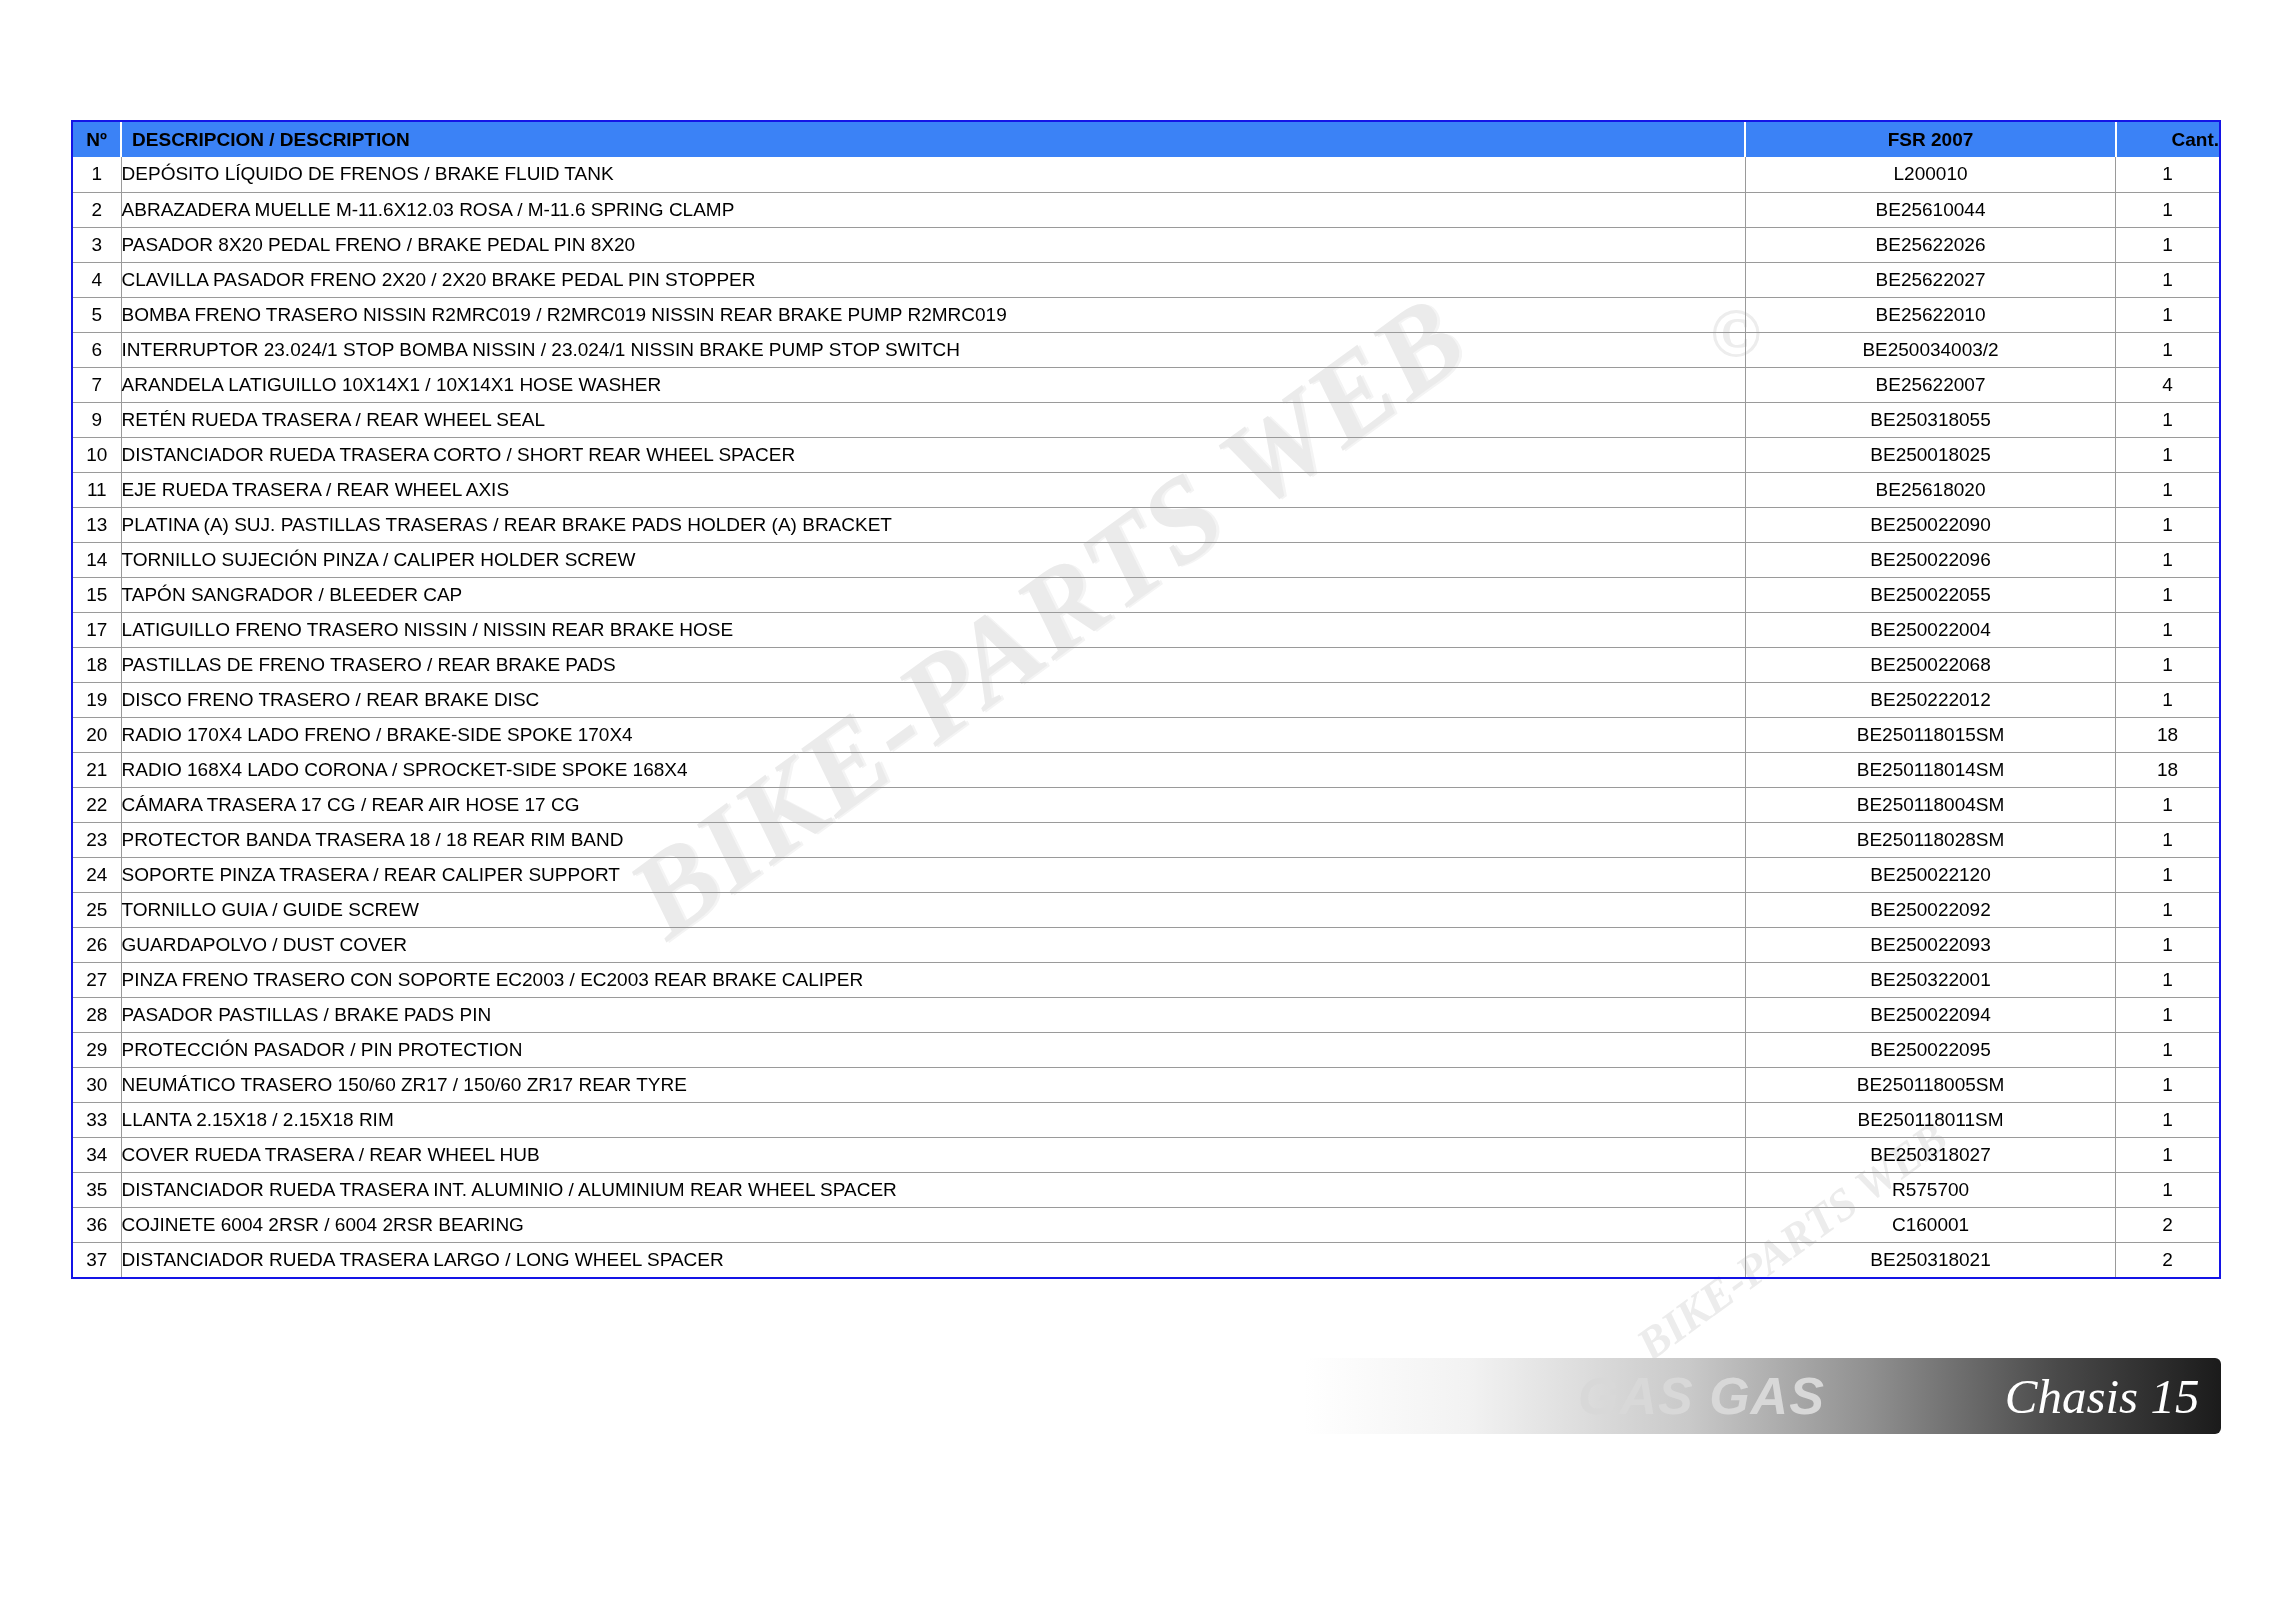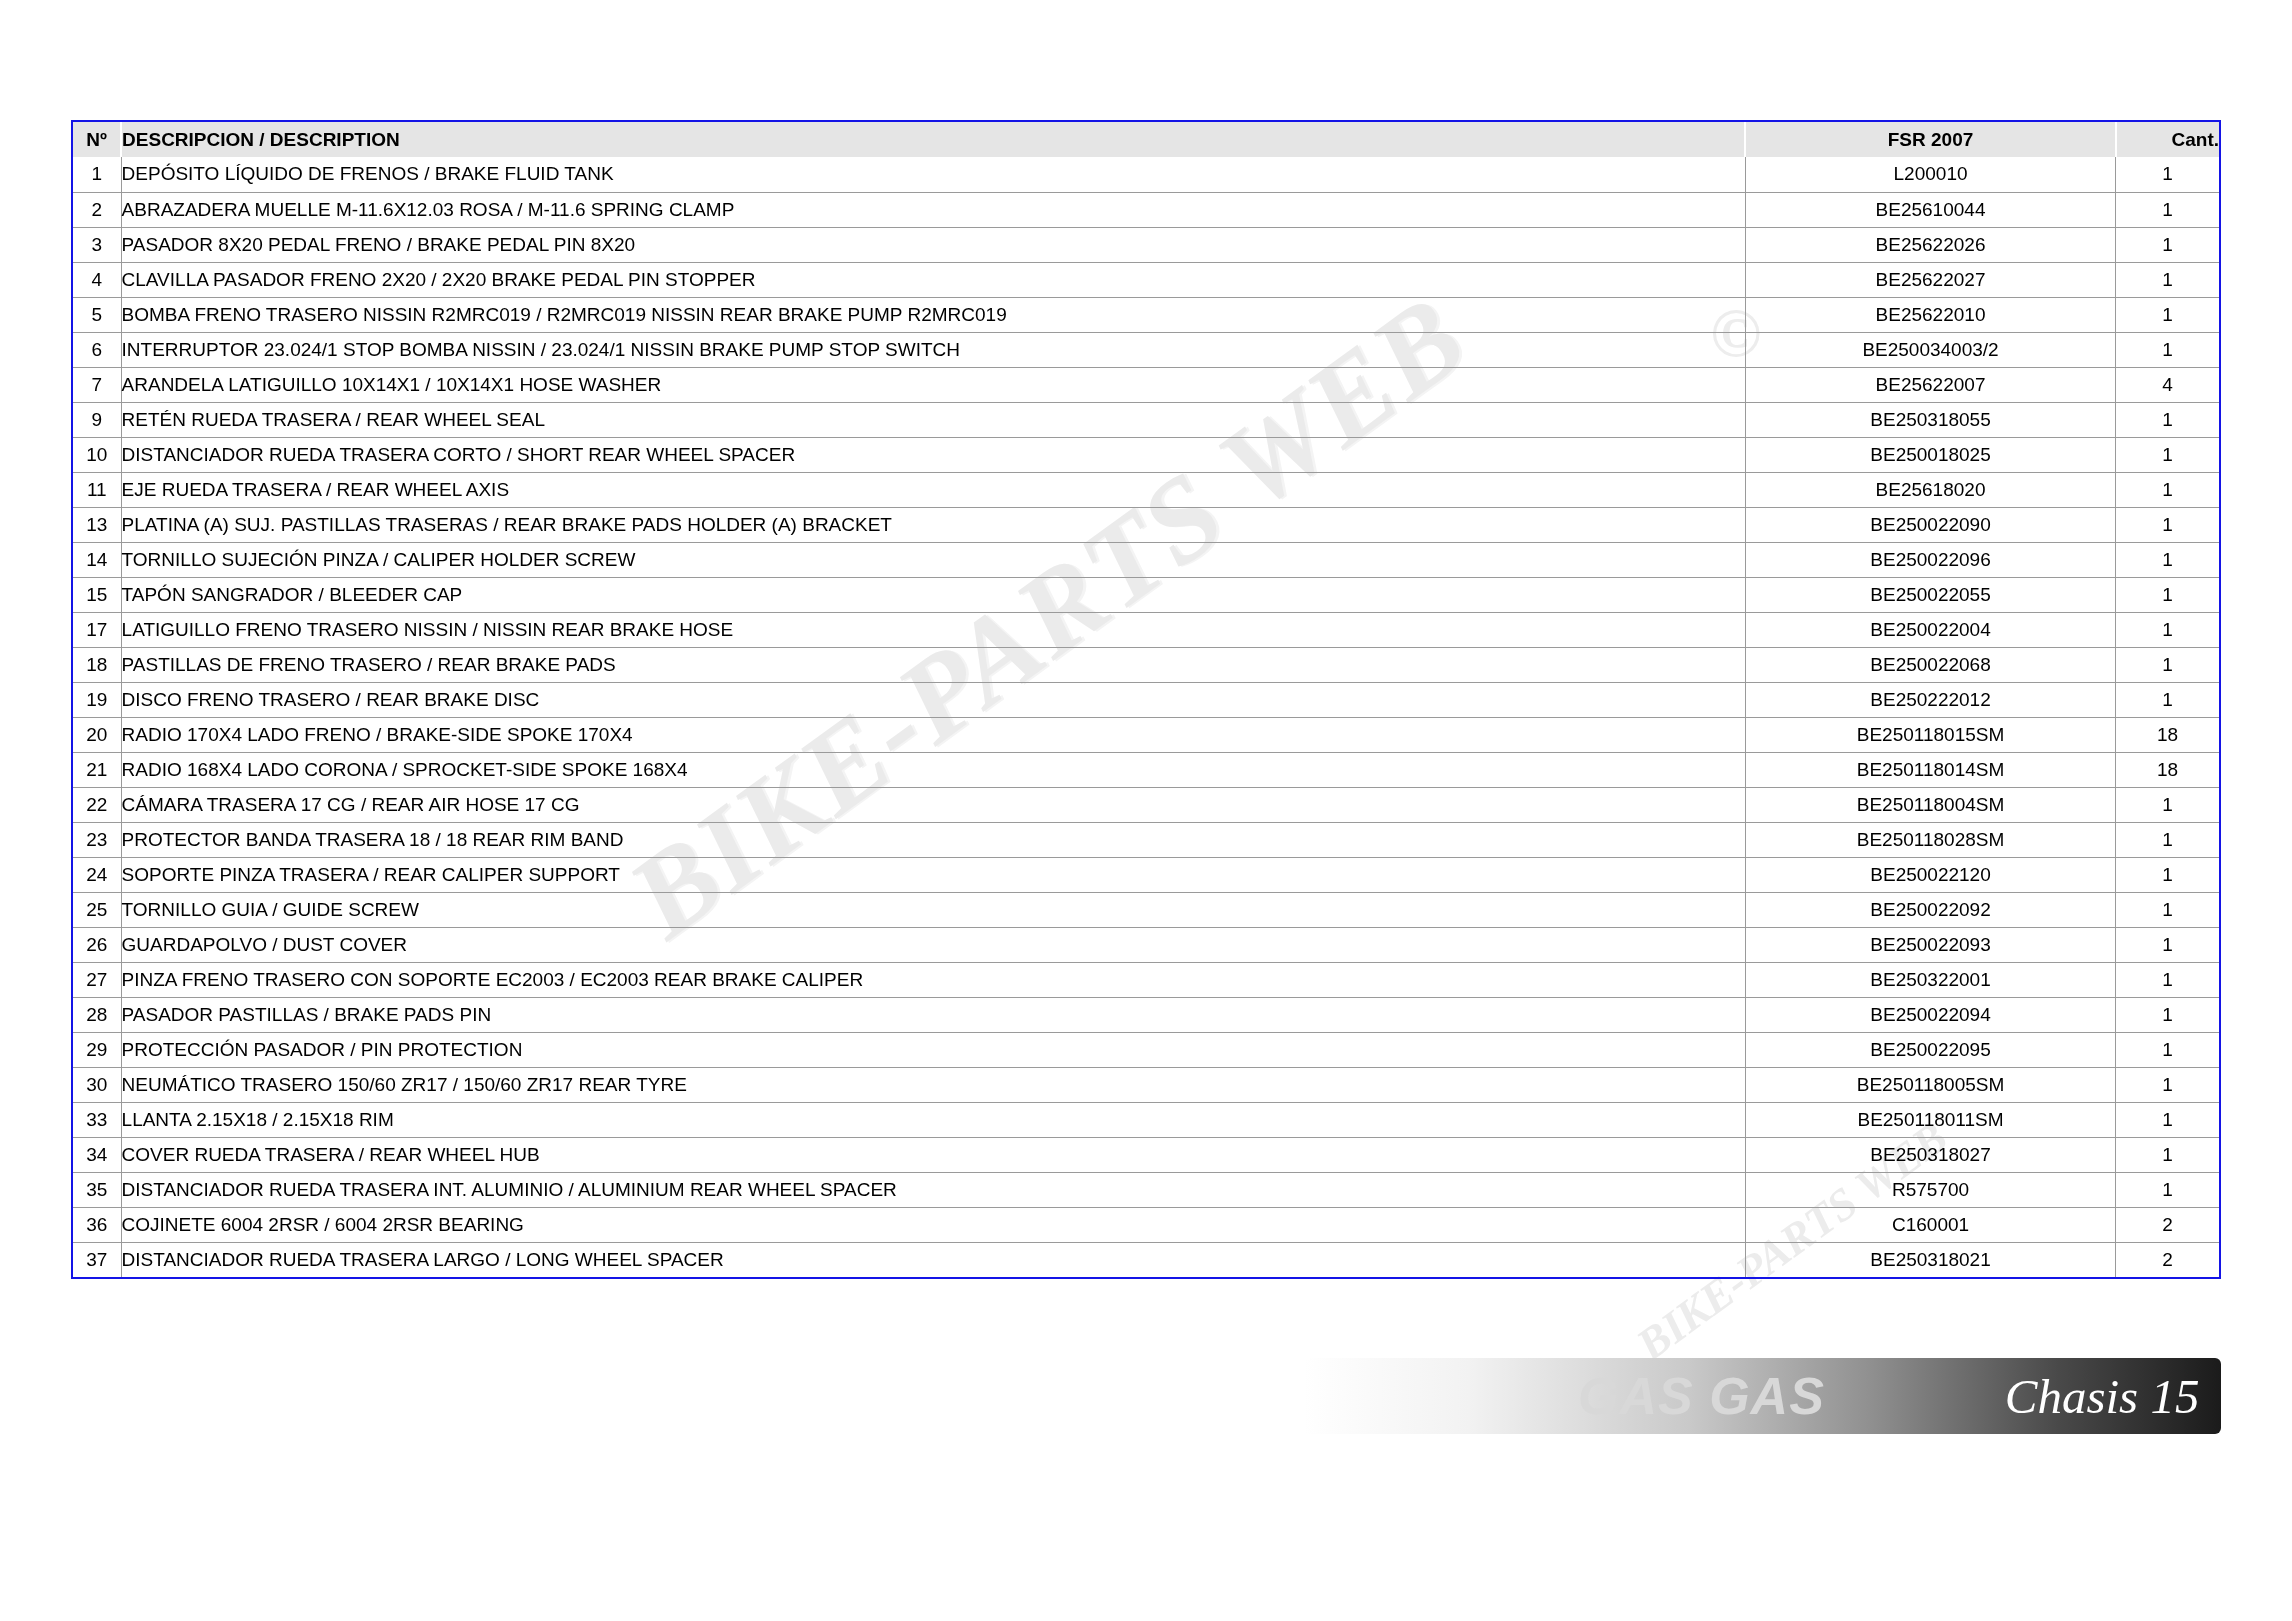--- a/index.html
+++ b/index.html
@@ -67,28 +67,28 @@
   }
   table.parts th, table.parts td {
     font-size: 19px;
     color: #000000;
     padding: 0;
     height: 35px;
     vertical-align: middle;
     box-sizing: border-box;
   }
   thead th {
-    background: #e5e5e5;
+    background: #3b82f6;
     color: #ffffff;
     font-weight: bold;
     height: 37px;
     border-right: 2px solid #ffffff;
   }
   thead th.c-no      { width: 47px;  text-align: center; }
-  thead th.c-desc    { width: 1588px; text-align: left; padding-left: 0; }
+  thead th.c-desc    { width: 1588px; text-align: left; padding-left: 10px; }
   thead th.c-ref     { width: 362px; text-align: center; }
   thead th.c-qty     { width: 101px;  text-align: right; padding-left: 9px; border-right: none; }
 
   tbody td {
     border-bottom: 1px solid #9a9a9a;
     background: transparent;
   }
   tbody tr:last-child td { border-bottom: none; }
   td.c-no   { width: 47px;  text-align: center; border-right: 1px solid #9a9a9a;}
   td.c-desc { width: 1588px; text-align: left; padding-left: 13.7px; }

